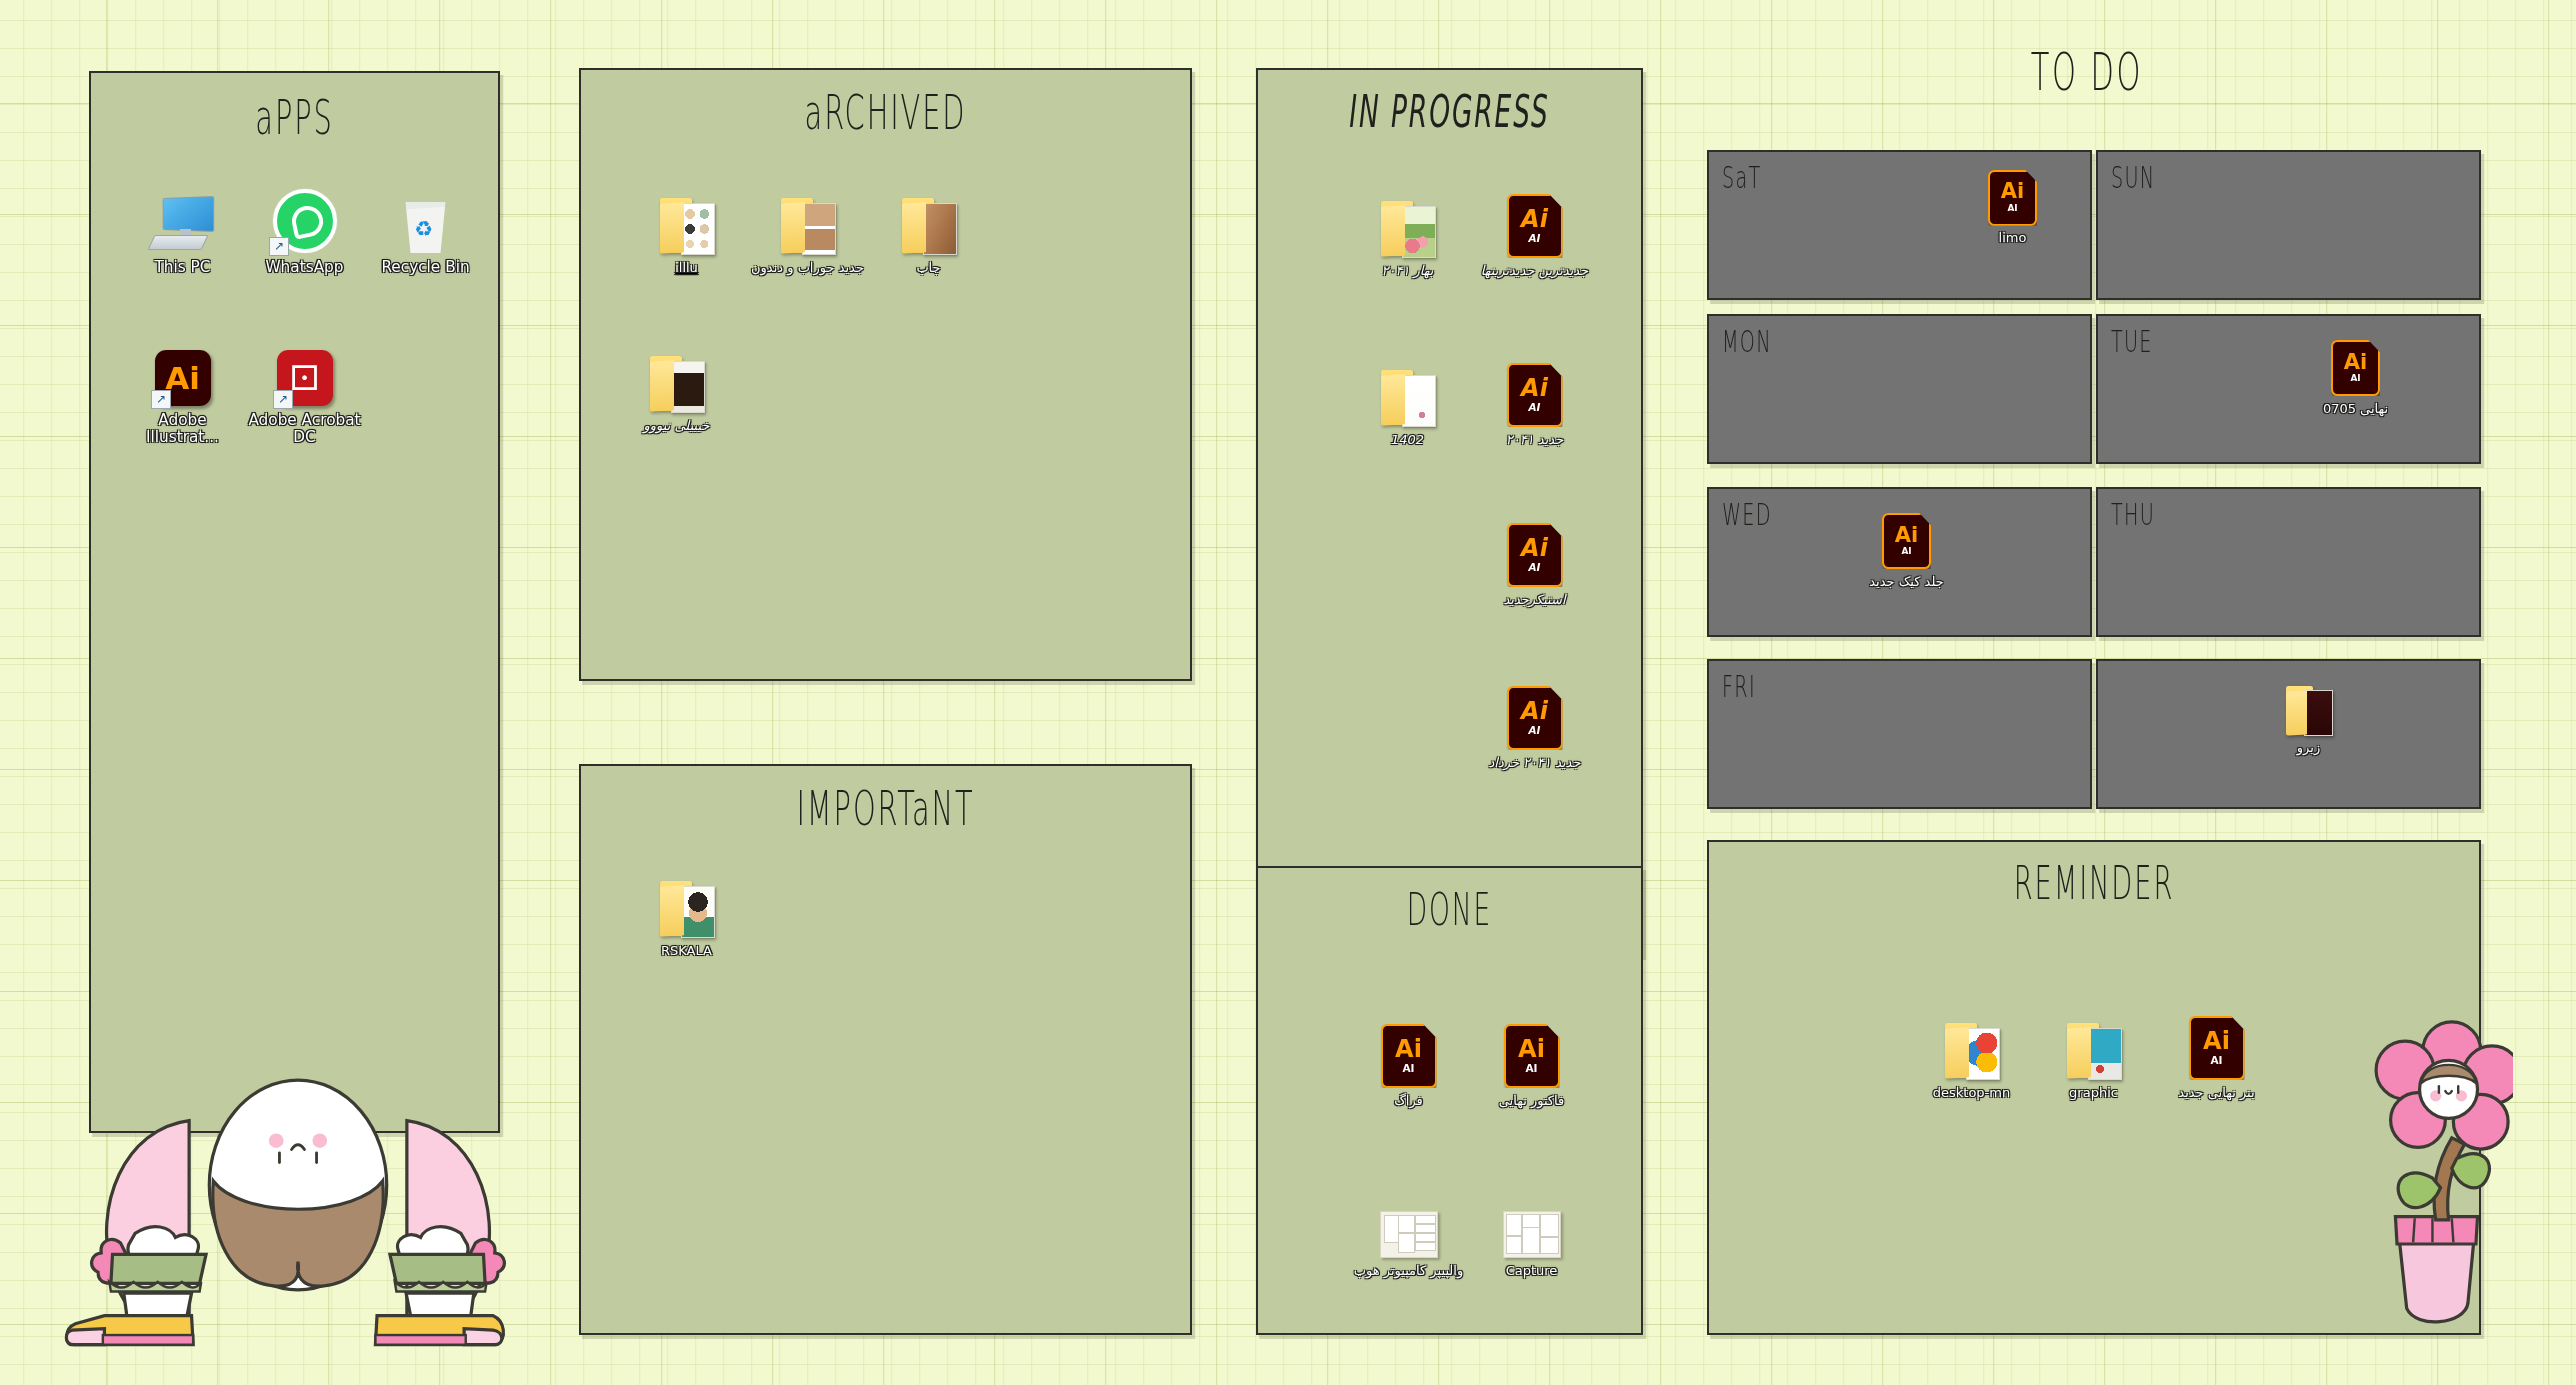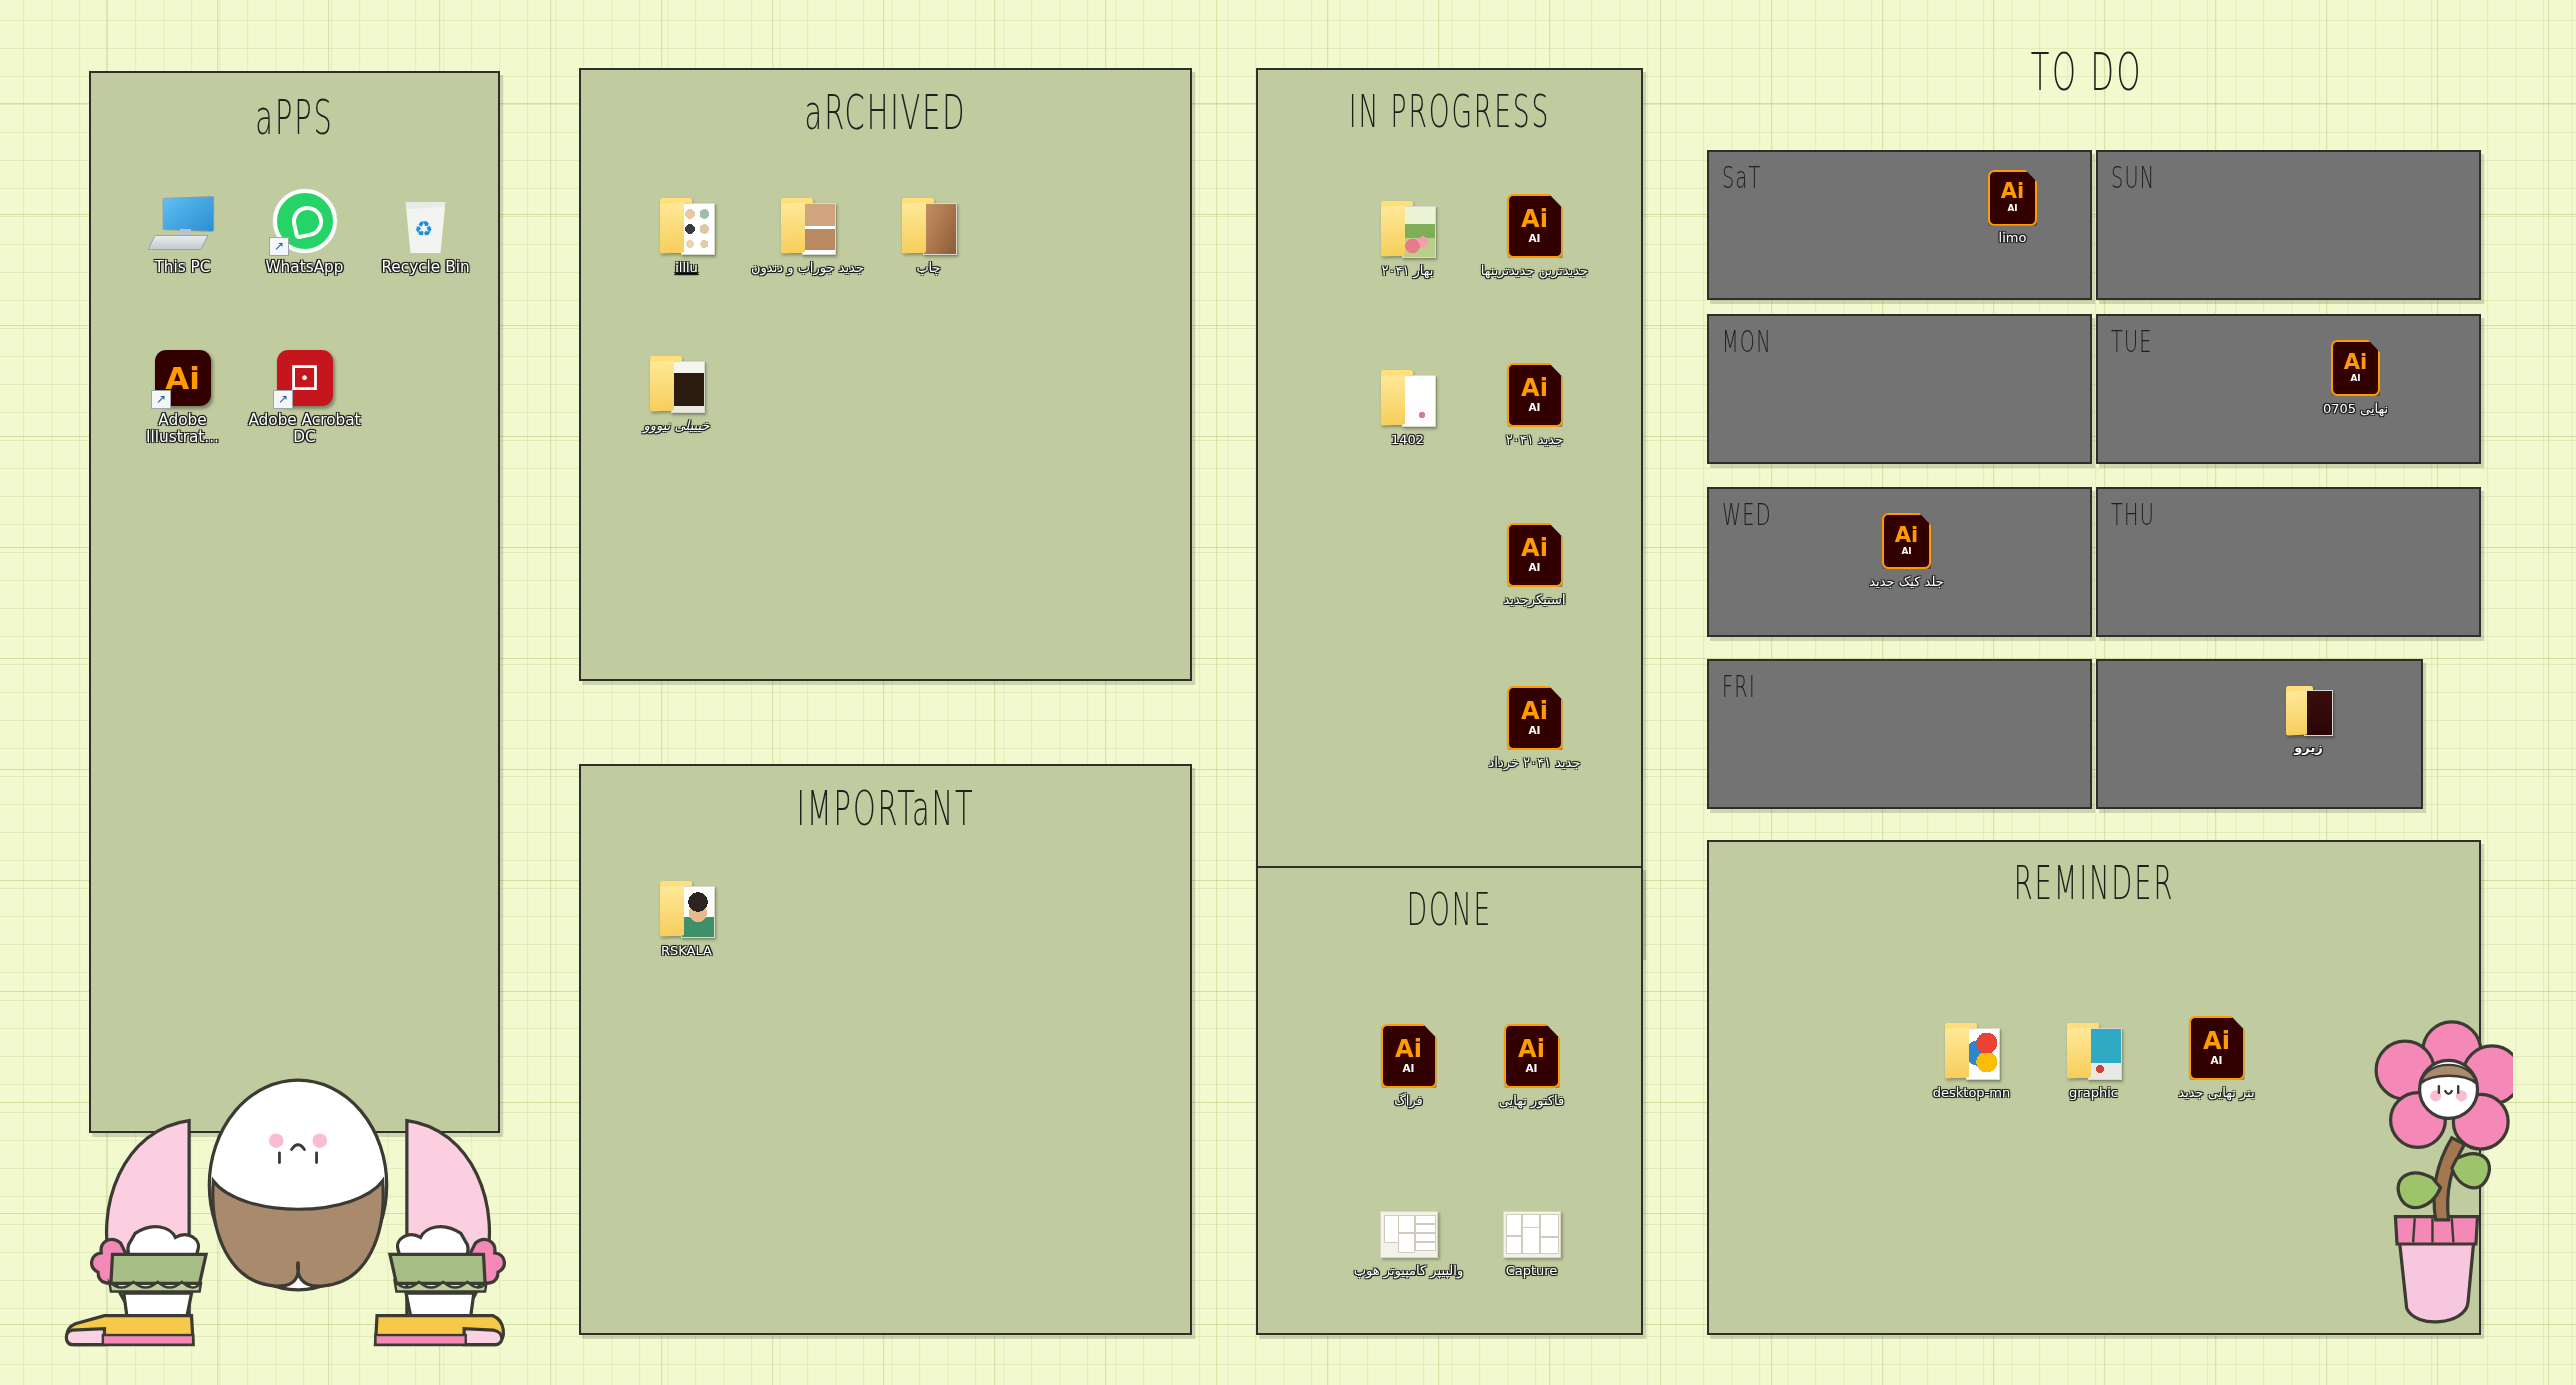--- a/index.html
+++ b/index.html
@@ -338,21 +338,21 @@
           <div class="sheet">
             <div class="art art-person"></div>
           </div>
           <div class="front"></div>
         </div>
     </div>
     <div class="lbl">RSKALA</div>
   </div>
 </div>
 
-<div class="panel" style="left:1256px;top:68px;width:387px;height:888px;">
+<div class="panel" style="left:1256px;top:68px;width:387px;height:888px;font-style:italic;">
   <div class="panel-title" style="top:21px;font-size:34px;">IN PROGRESS</div>
 
   <div class="icon small" style="left:89px;top:111px;">
     <div class="glyph">
       <div class="folder">
           <div class="back"></div>
           <div class="sheet">
             <div class="art art-spring"></div>
           </div>
           <div class="front"></div>
@@ -518,21 +518,21 @@
 </div>
 
 <div class="day-cell" style="left:2096px;top:487px;width:385px;height:150px;">
   <div class="day-lbl">THU</div>
 </div>
 
 <div class="day-cell" style="left:1707px;top:659px;width:385px;height:150px;">
   <div class="day-lbl">FRI</div>
 </div>
 
-<div class="day-cell" style="left:2096px;top:659px;width:327px;height:150px;font-weight:bold;">
+<div class="day-cell" style="left:2096px;top:659px;width:385px;height:150px;">
   <div class="icon small" style="left:158px;top:11.3px;width:105px;">
     <div class="glyph" style="height:63px;">
       <div class="folder" style="width:45px;height:52px;">
         <div class="back" style="width:27px;height:47px;"></div>
         <div class="sheet" style="left:17.7px;top:6.4px;width:27px;height:44px;">
             <div class="art art-aifile"></div>
           </div>
         <div class="front" style="width:21px;height:44px;"></div>
       </div>
     </div>

